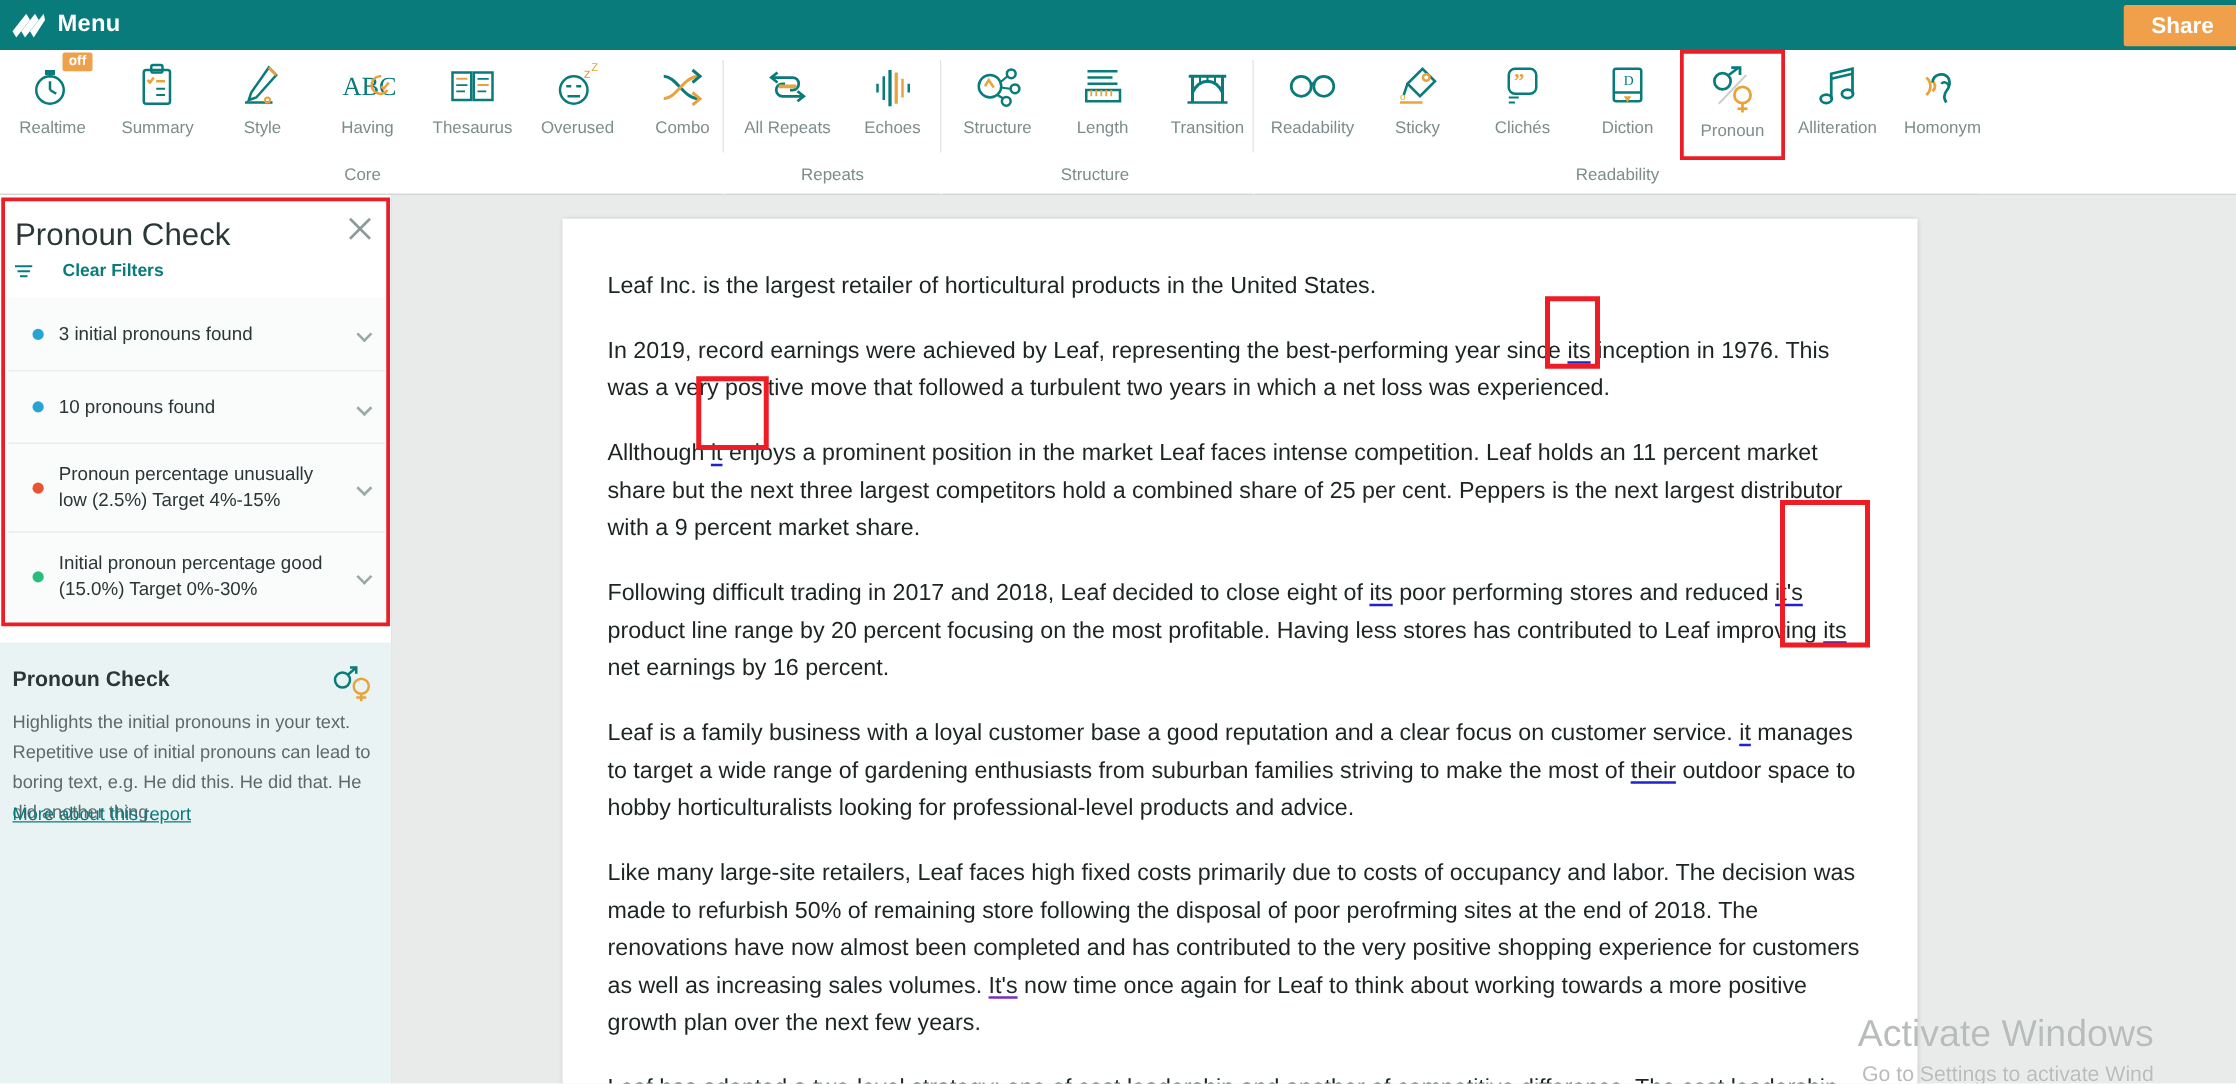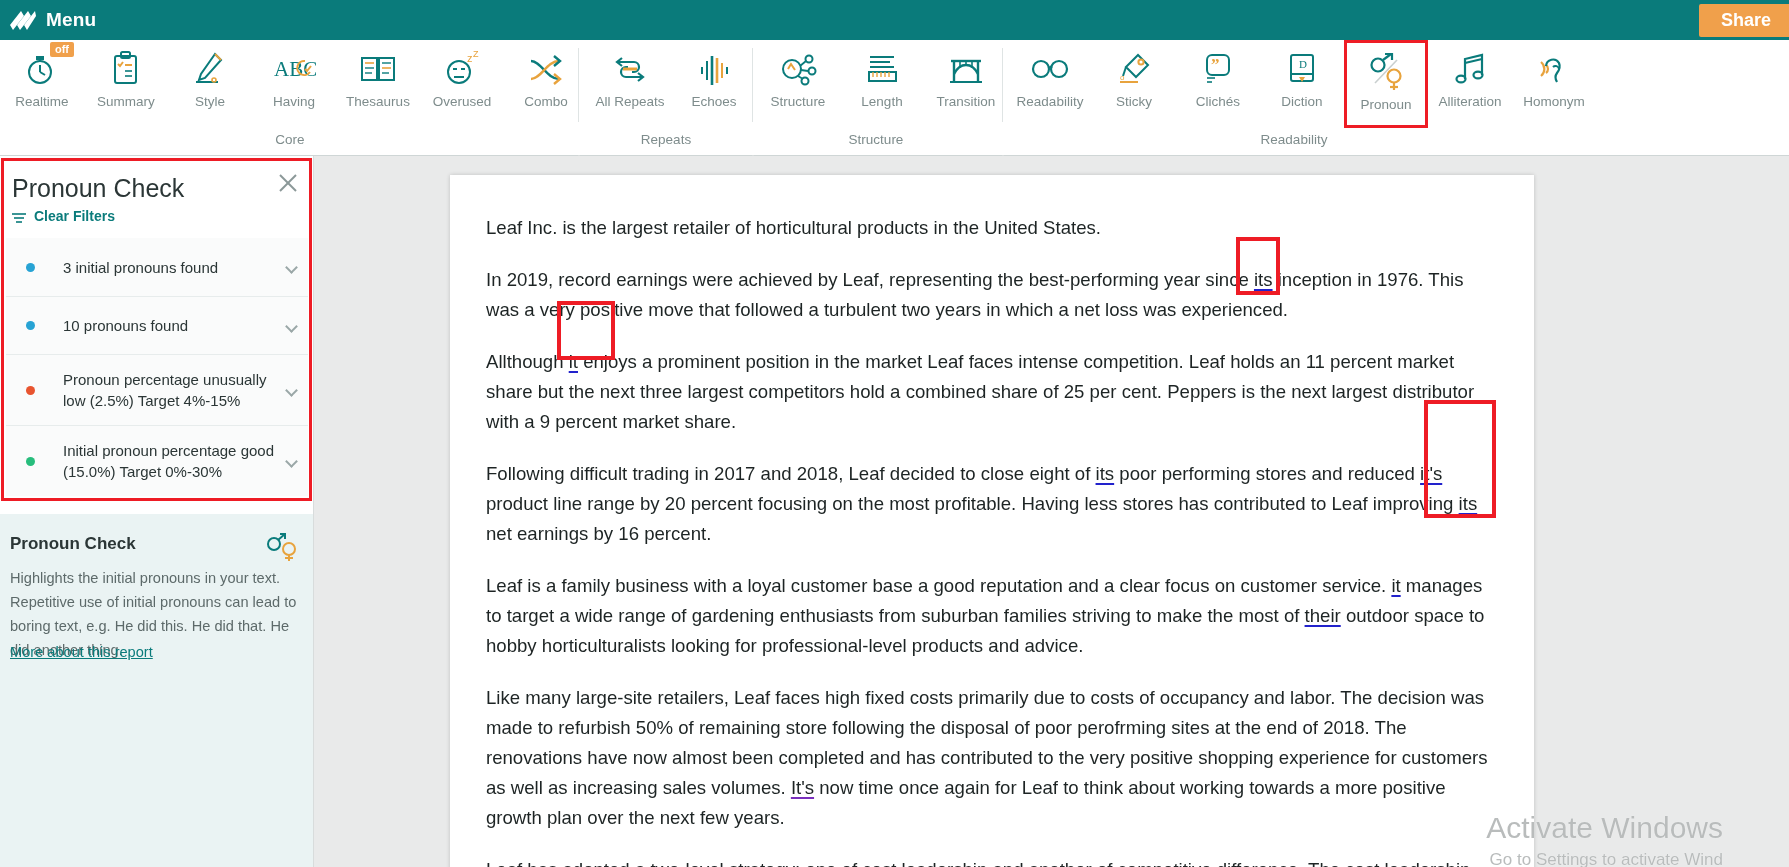--- a/index.html
+++ b/index.html
@@ -101,31 +101,31 @@
     border: 3px solid #ee1c25; pointer-events: none; z-index: 5;
   }
   .panel-title {
     position: absolute; top: 18px; left: 12px;
     font-size: 25px; color: #2b3636; font-weight: normal;
   }
   .close-x {
     position: absolute; top: 16px; right: 14px; width: 22px; height: 22px; cursor: pointer;
   }
   .clear-filters {
-    position: absolute; top: 52px; left: 12px; display: flex; align-items: center; gap: 8px;
+    position: absolute; top: 52px; left: 12px; display: flex; align-items: center; gap: 24px;
     cursor: pointer;
   }
   .filter-ic { width: 14px; height: 12px; }
   .clear-filters .cf-label { color: #0a7b7b; font-size: 14px; font-weight: bold; }
 
   .finding-list { position: absolute; top: 82px; left: 6px; width: 302px; }
   .finding {
     position: relative; background: #fafbfb; border-top: 1px solid #e7ecec;
     padding: 14px 34px 14px 20px; min-height: 58px;
-    display: flex; align-items: center; cursor: pointer; gap: 16px;
+    display: flex; align-items: center; cursor: pointer;
   }
   .finding:first-child { border-top: none; }
   .dot { width: 9px; height: 9px; border-radius: 50%; flex: 0 0 9px; margin-right: 12px; }
   .dot.blue { background: #27a3d4; }
   .dot.red  { background: #e8542f; }
   .dot.green{ background: #27bd7c; }
   .finding .f-text { font-size: 15px; color: #2b3636; line-height: 21px; }
   .chev {
     position: absolute; right: 12px; top: 50%; margin-top: -4px;
     width: 9px; height: 9px; border-right: 2px solid #9aa7a7; border-bottom: 2px solid #9aa7a7;

